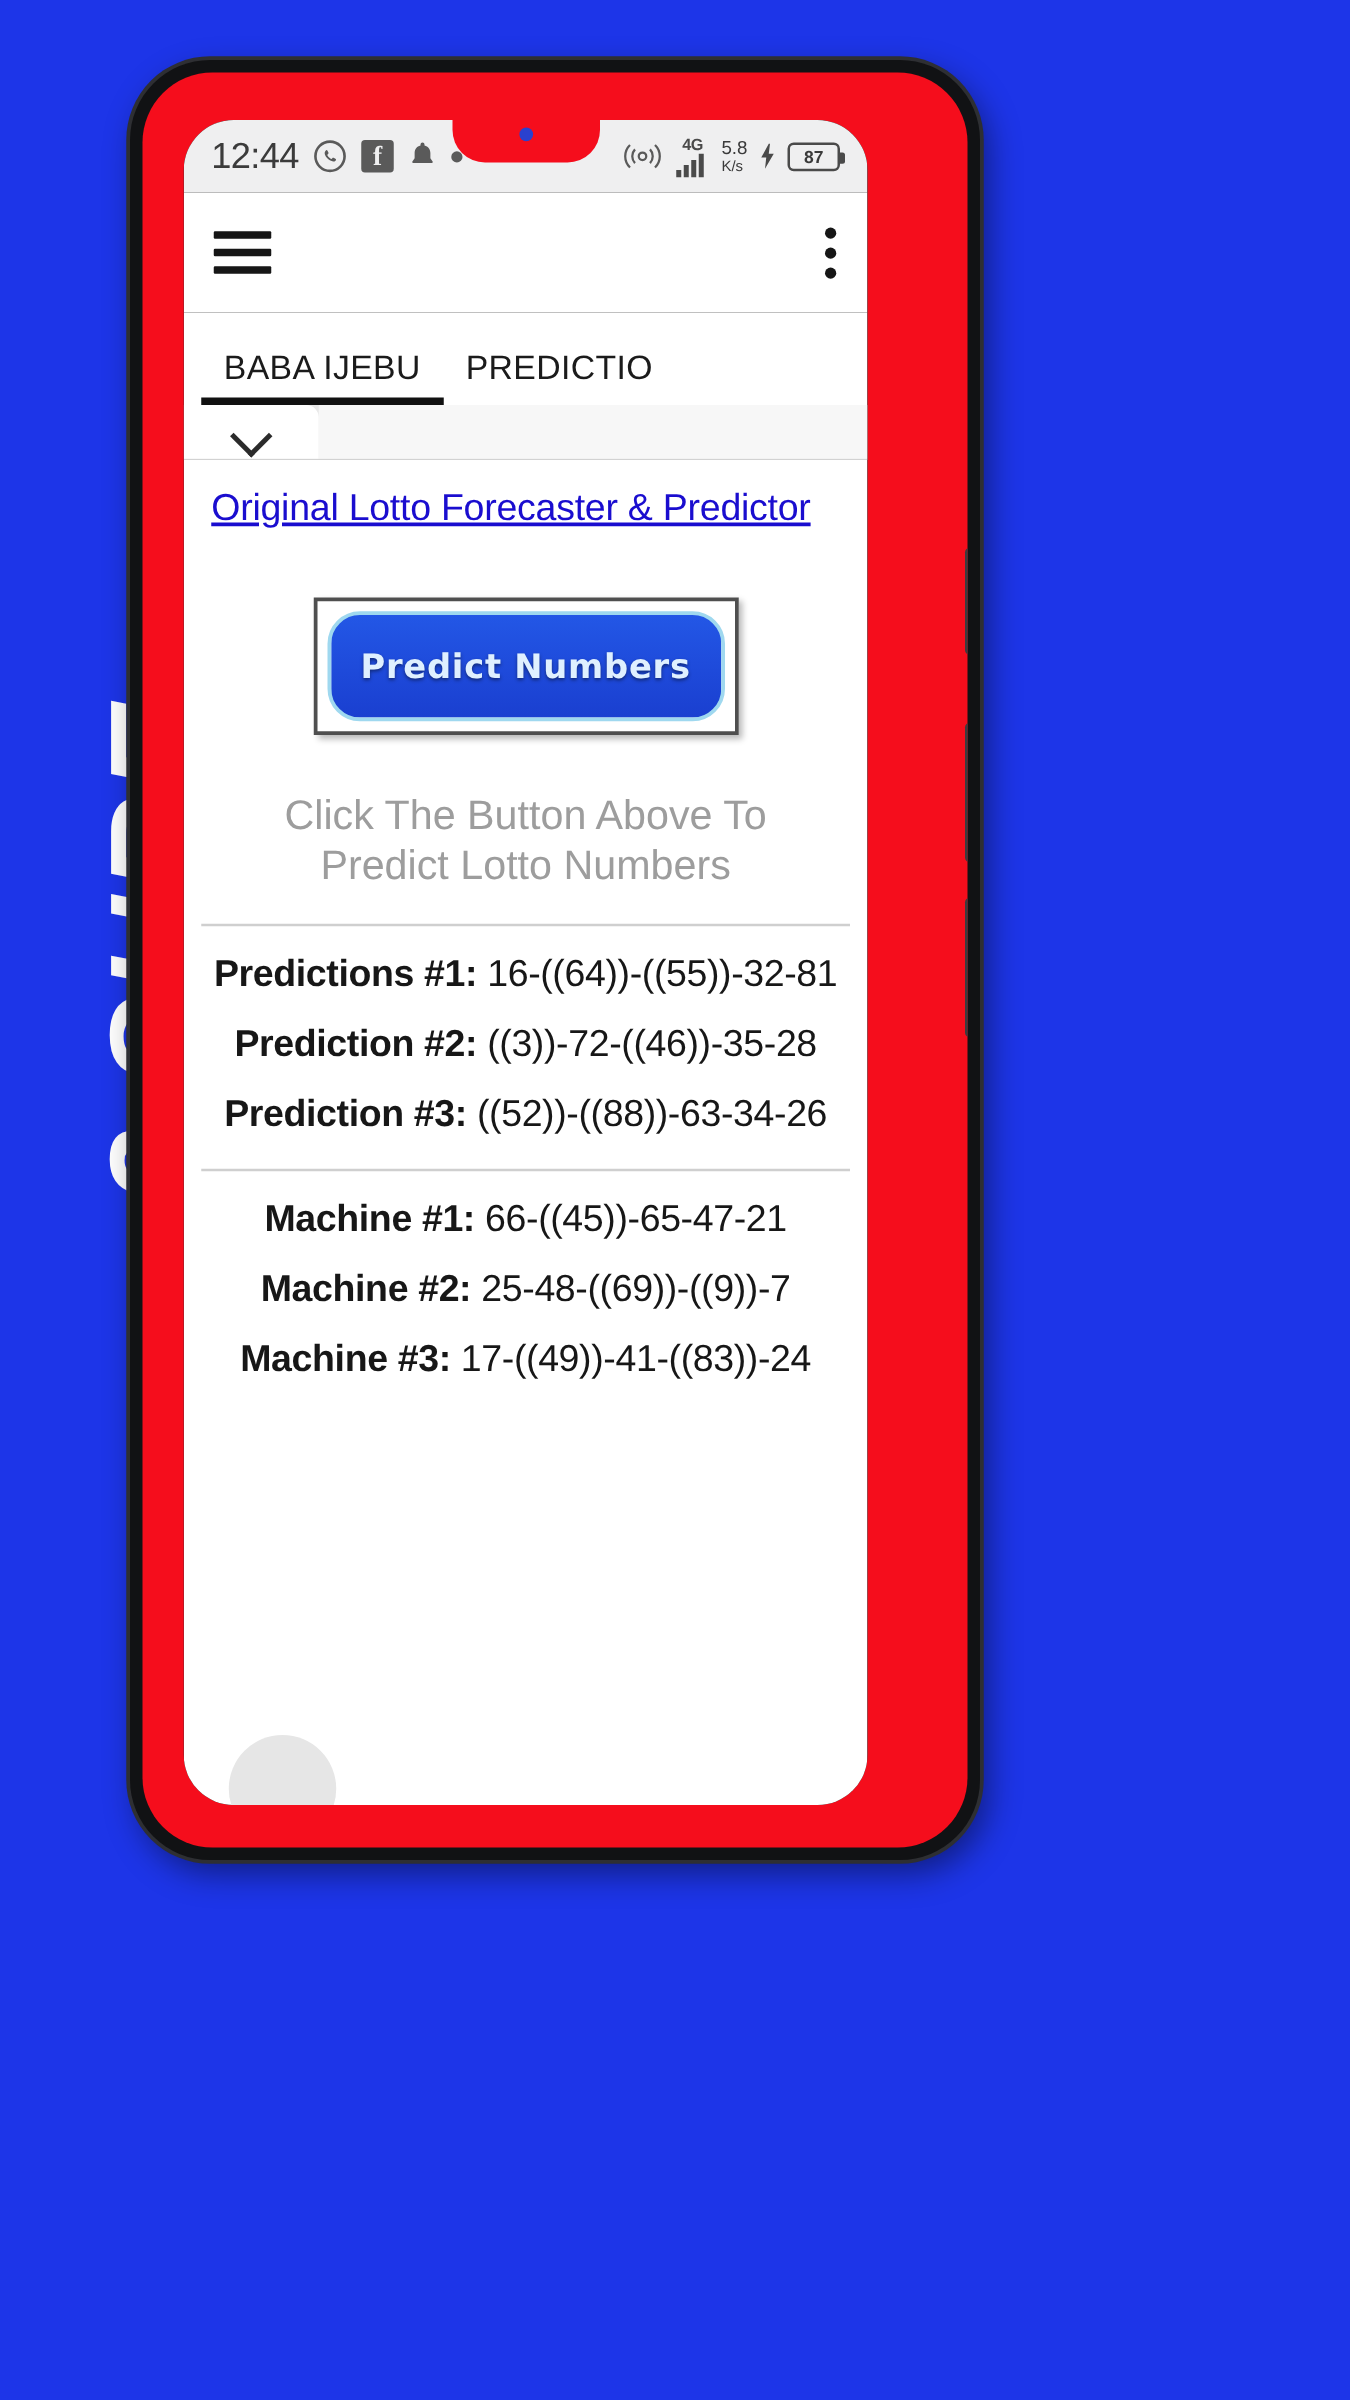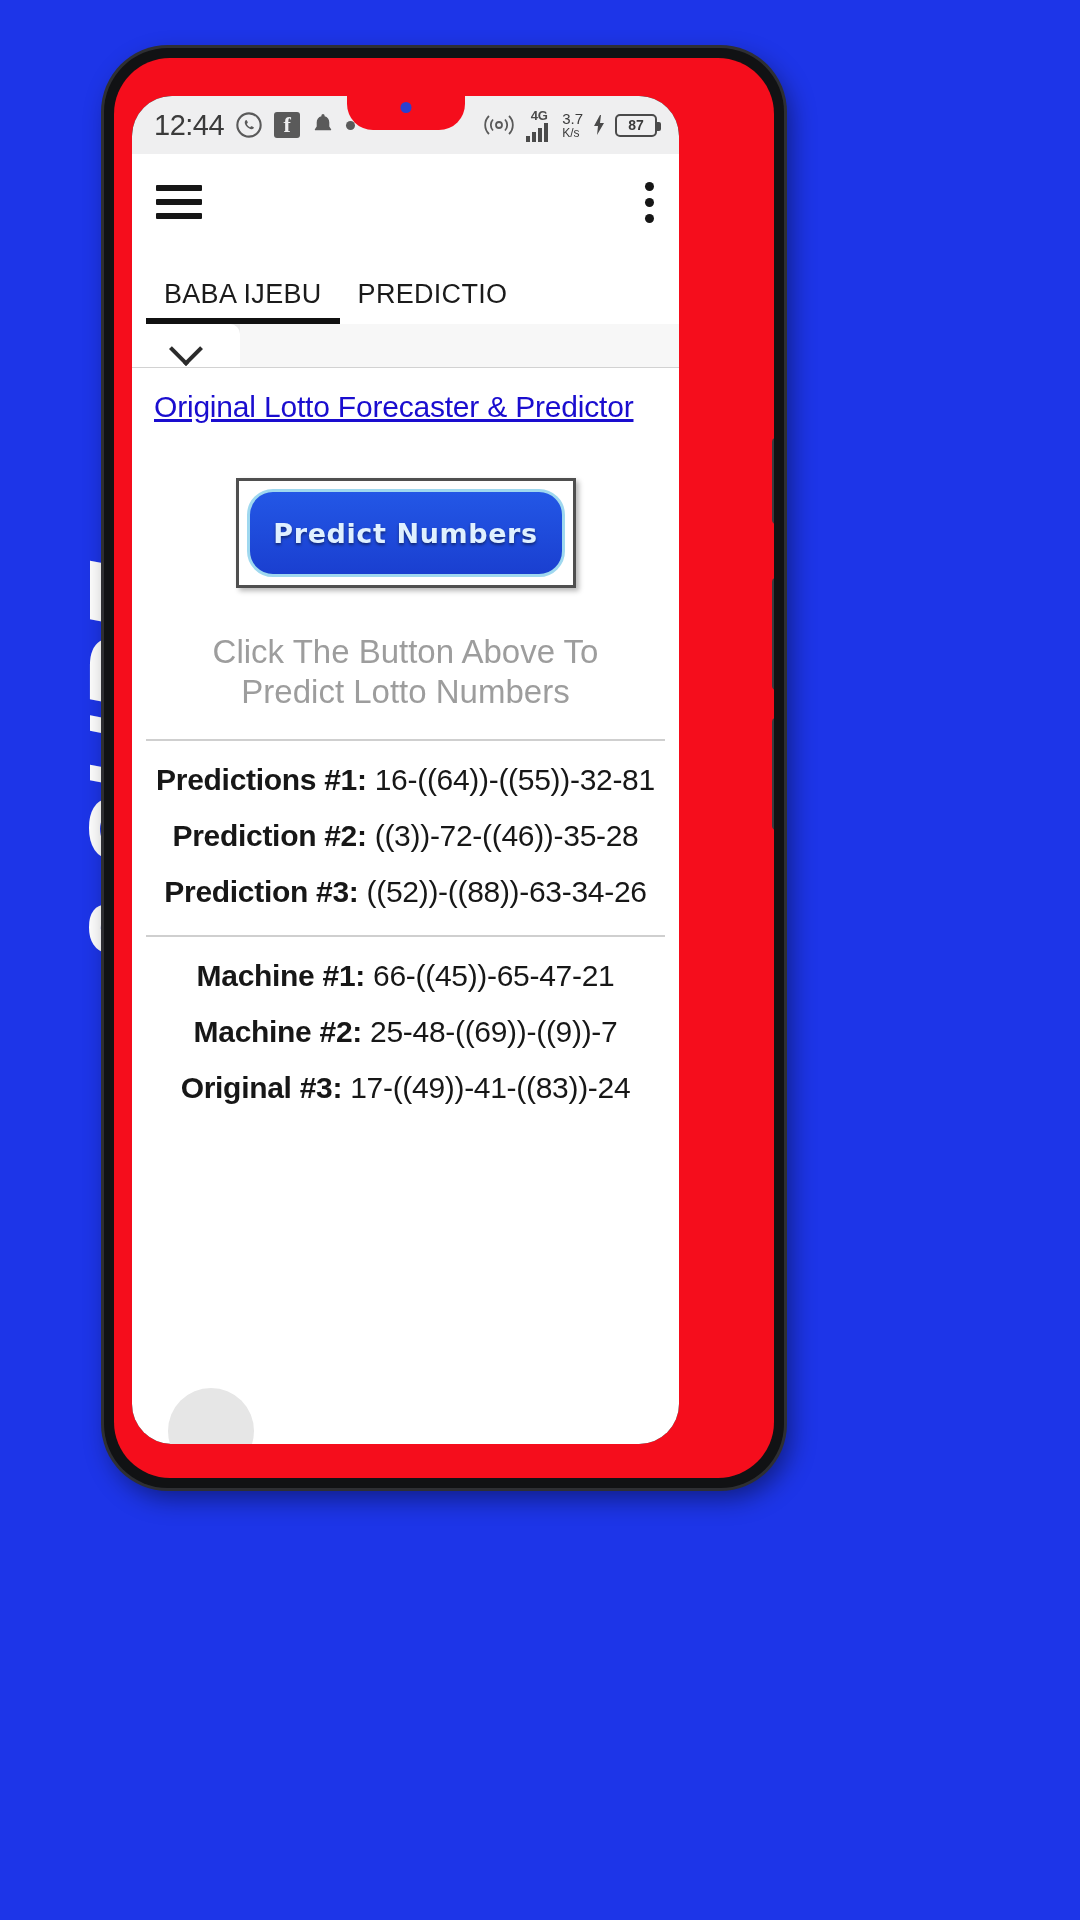--- a/index.html
+++ b/index.html
@@ -49,21 +49,21 @@
     position: absolute; right: -6px;
     width: 8px; background: #3a3b3f; border-radius: 4px;
   }
   .side-btn.b1 { top: 380px; height: 86px; }
   .side-btn.b2 { top: 520px; height: 112px; }
   .side-btn.b3 { top: 660px; height: 112px; }
 
   
   .screen {
     position: absolute;
-    left: 18px; top: 38px;
+    left: 33px; top: 38px;
     width: 547px; height: 1348px;
     background: #000000;
     border-radius: 40px 40px 40px 40px;
     overflow: hidden;
   }
 
   
   .statusbar {
     height: 58px;
     background: #efeff0;
@@ -271,21 +271,21 @@
               <svg width="28" height="20" viewBox="0 0 28 20">
                 <rect x="1" y="14" width="4" height="6" fill="#4a4a4a"></rect>
                 <rect x="7" y="10" width="4" height="10" fill="#4a4a4a"></rect>
                 <rect x="13" y="6" width="4" height="14" fill="#4a4a4a"></rect>
                 <rect x="19" y="1" width="4" height="19" fill="#4a4a4a"></rect>
               </svg>
             </span>
           </span>
 
           <span class="speed">
-            <span class="s1">3.7</span>
+            <span class="s1">5.8</span>
             <span class="s2">K/s</span>
           </span>
 
           <span class="ic">
             <svg width="14" height="22" viewBox="0 0 14 22">
               <path d="M8 1 2 12h4l-1 9 7-12H8l1-8z" fill="#4a4a4a"></path>
             </svg>
           </span>
 
           <span class="battery">
@@ -354,21 +354,21 @@
 
         <div class="row">
           <b>Machine #1:</b>
           <span>66-((45))-65-47-21</span>
         </div>
         <div class="row">
           <b>Machine #2:</b>
           <span>25-48-((69))-((9))-7</span>
         </div>
         <div class="row">
-          <b>Original #3:</b>
+          <b>Machine #3:</b>
           <span>17-((49))-41-((83))-24</span>
         </div>
 
         <div class="scroll-fab"></div>
       </div>
 
     </div>
   </div>
 </div>
 

